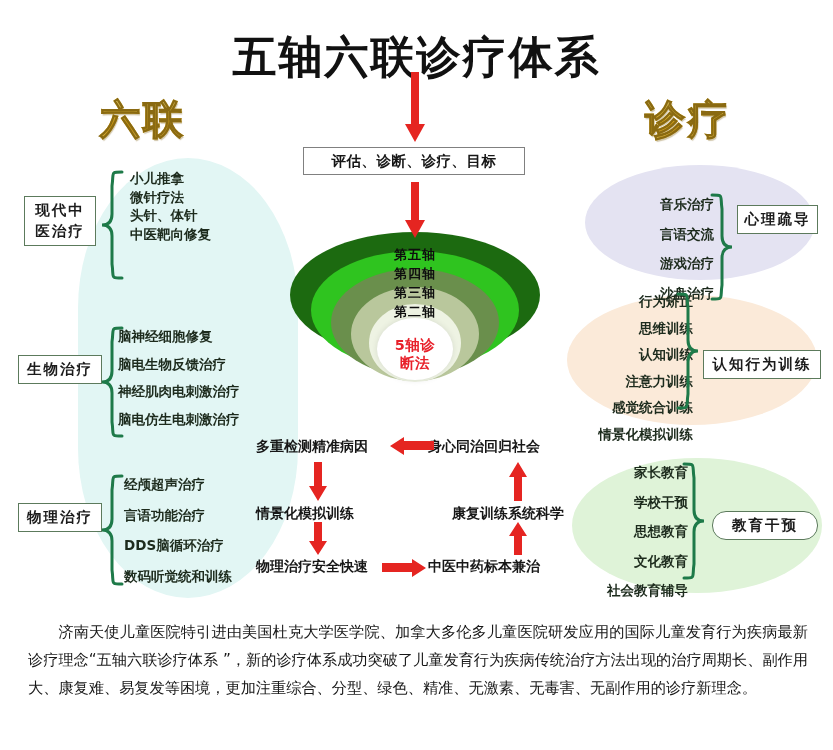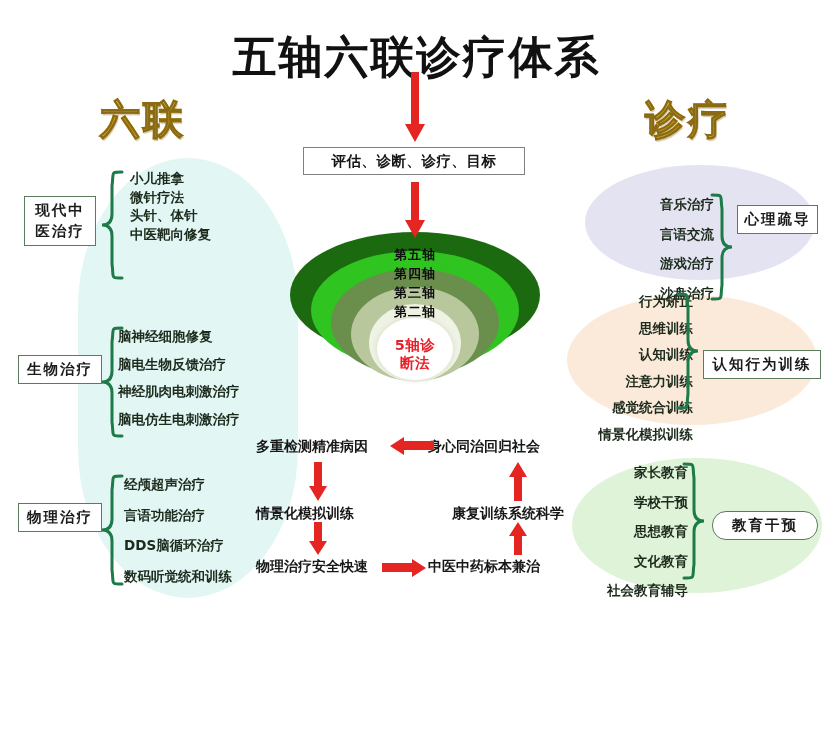--- a/index.html
+++ b/index.html
@@ -264,14 +264,15 @@
   <svg class="red-arrow" style="left:382px; top:559px;" width="44" height="18">
     <polygon points="0,4 30,4 30,0 44,9 30,18 30,13 0,13" fill="#e52521"></polygon>
   </svg>
   <svg class="red-arrow" style="left:508px; top:522px;" width="20" height="34">
     <polygon points="6,33 14,33 14,14 19,14 10,0 1,14 6,14" fill="#e52521"></polygon>
   </svg>
   <svg class="red-arrow" style="left:508px; top:462px;" width="20" height="40">
     <polygon points="6,39 14,39 14,15 19,15 10,0 1,15 6,15" fill="#e52521"></polygon>
   </svg>
 
+  <p id="paragraph">济南天使儿童医院特引进由美国杜克大学医学院、加拿大多伦多儿童医院研发应用的国际儿童发育行为疾病最新诊疗理念“五轴六联诊疗体系 ”，新的诊疗体系成功突破了儿童发育行为疾病传统治疗方法出现的治疗周期长、副作用大、康复难、易复发等困境，更加注重综合、分型、绿色、精准、无激素、无毒害、无副作用的诊疗新理念。</p>
 
 </div>
 
 </body></html>

